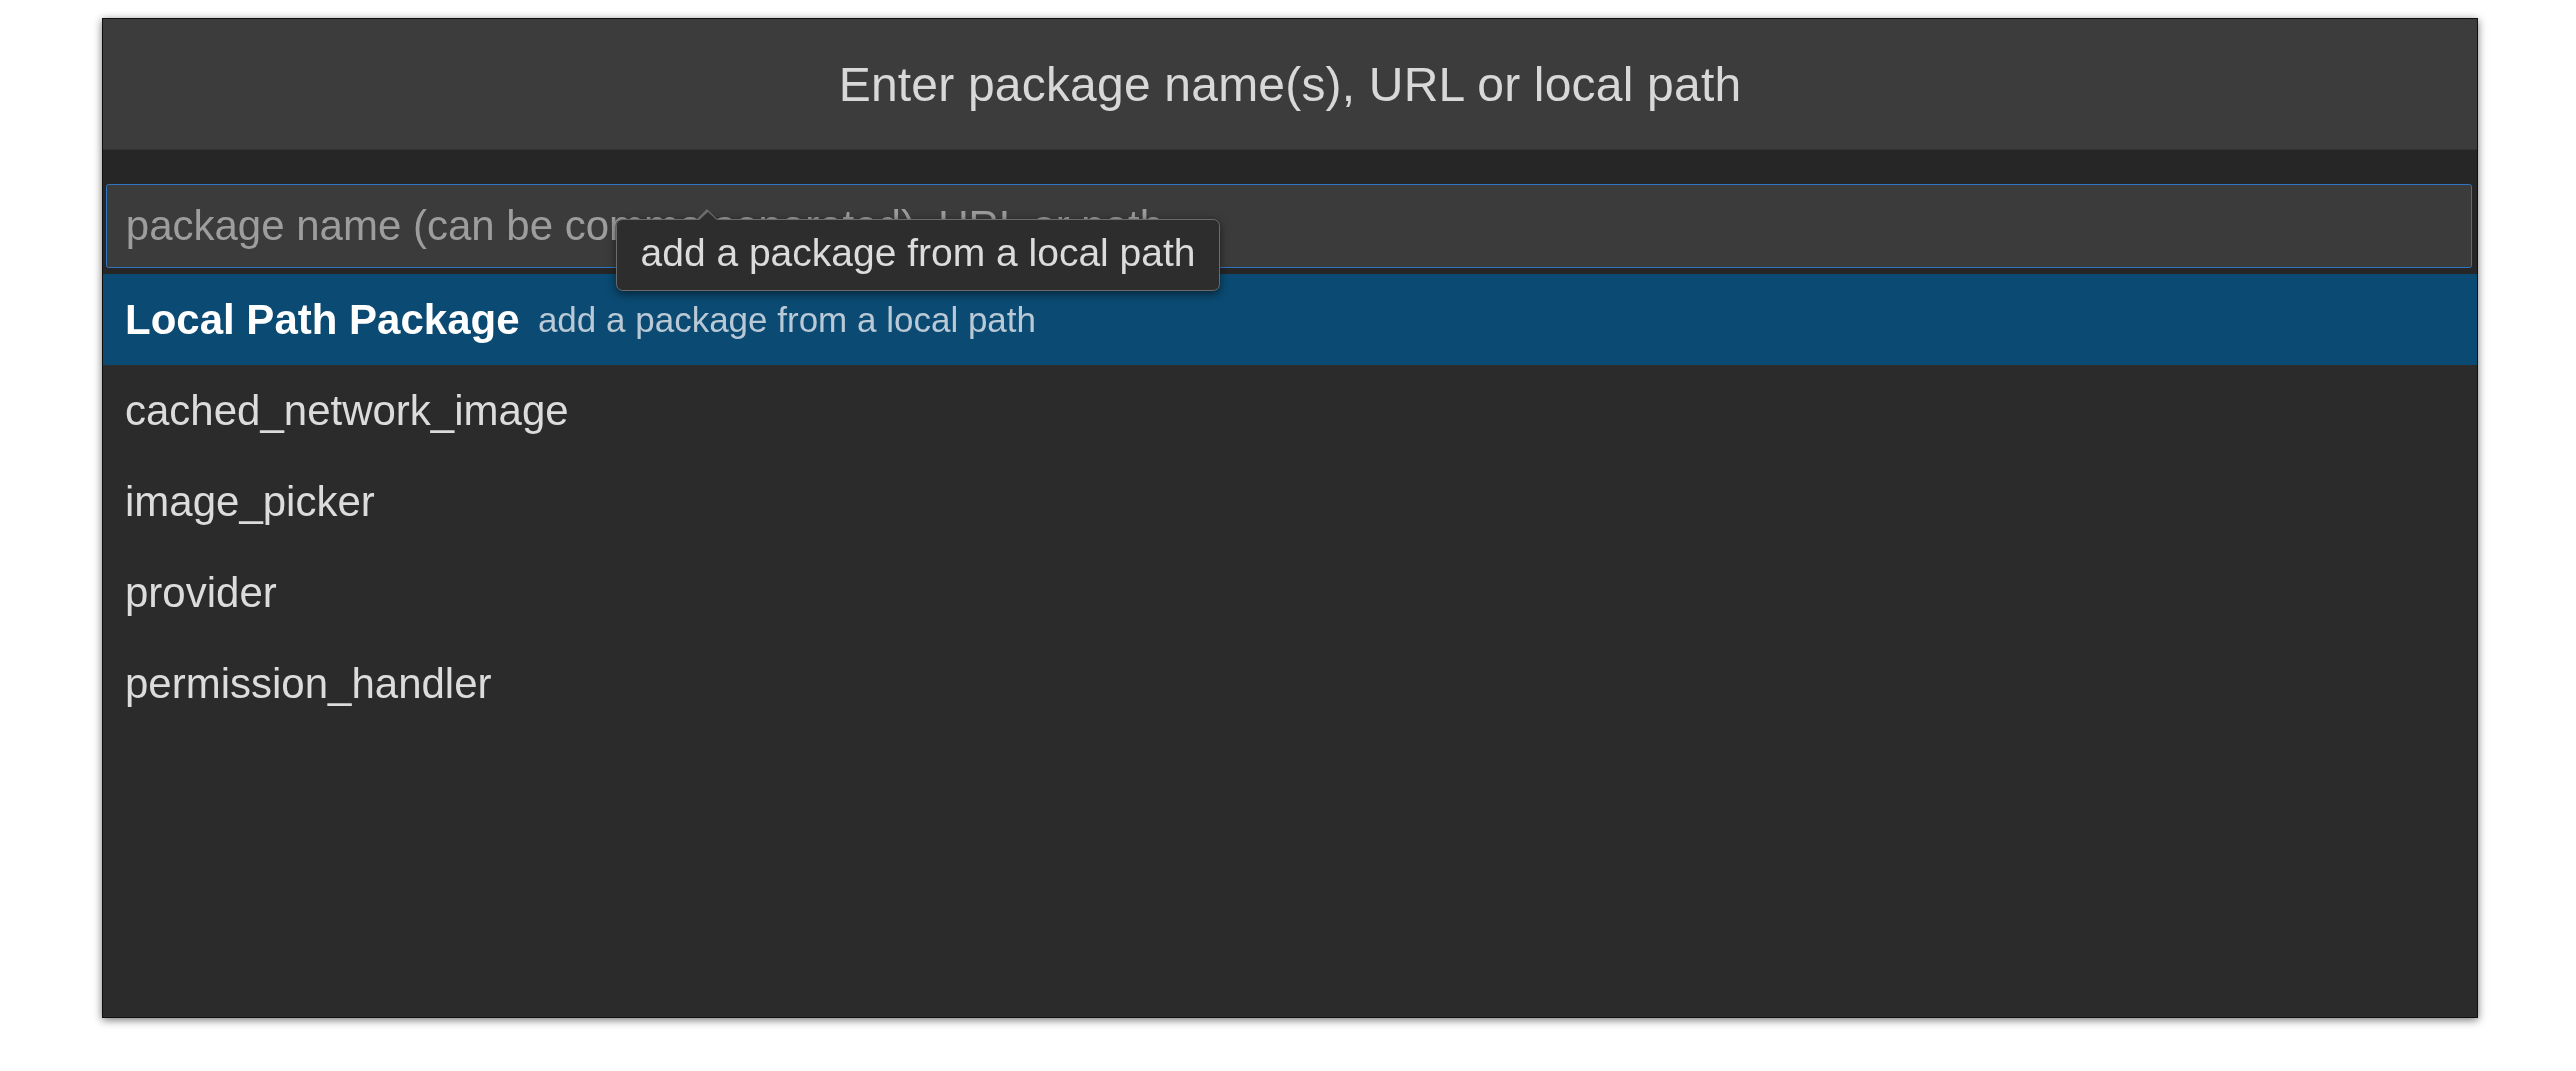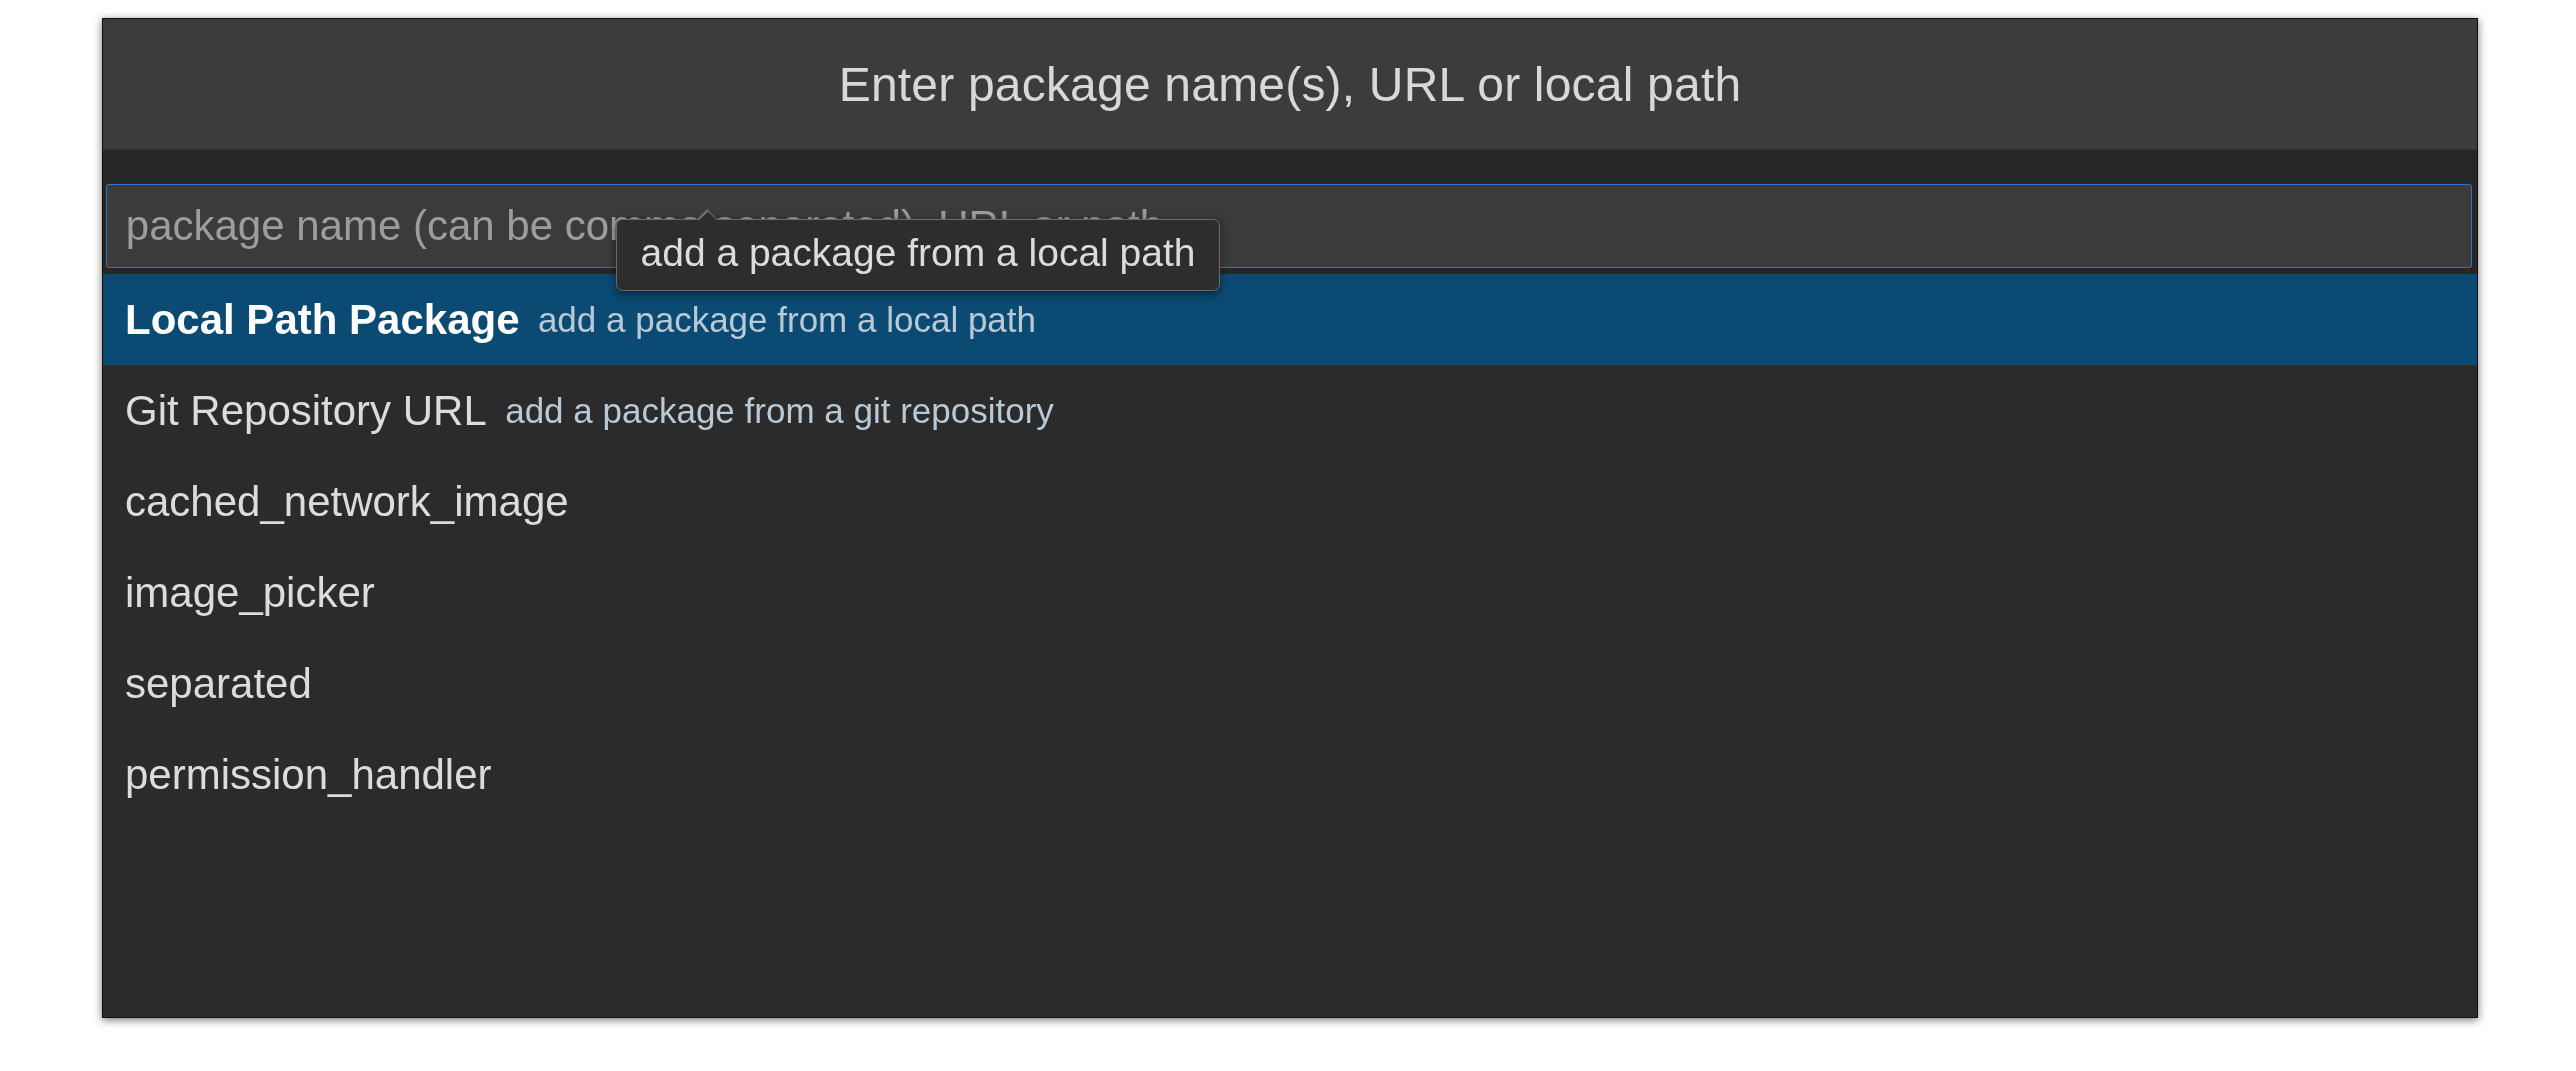--- a/index.html
+++ b/index.html
@@ -175,38 +175,34 @@
 
   <div id="list-gap"></div>
 
   <div id="results">
 
     <div class="result-row selected">
       <span class="result-name">Local Path Package</span>
       <span class="result-desc">add a package from a local path</span>
     </div>
 
-    <div class="result-row">
-      <span class="result-name">Git Repository URL</span>
-      <span class="result-desc">add a package from a git repository</span>
-    </div>
 
 
     <div class="result-row">
       <span class="result-name">cached_network_image</span>
       <span class="result-desc"></span>
     </div>
 
     <div class="result-row">
       <span class="result-name">image_picker</span>
       <span class="result-desc"></span>
     </div>
 
     <div class="result-row">
-      <span class="result-name">separated</span>
+      <span class="result-name">provider</span>
       <span class="result-desc"></span>
     </div>
 
     <div class="result-row">
       <span class="result-name">permission_handler</span>
       <span class="result-desc"></span>
     </div>
 
 
   </div>

